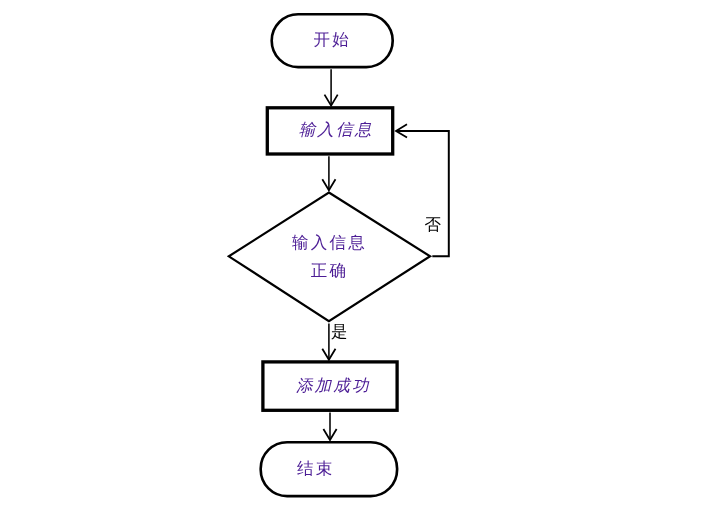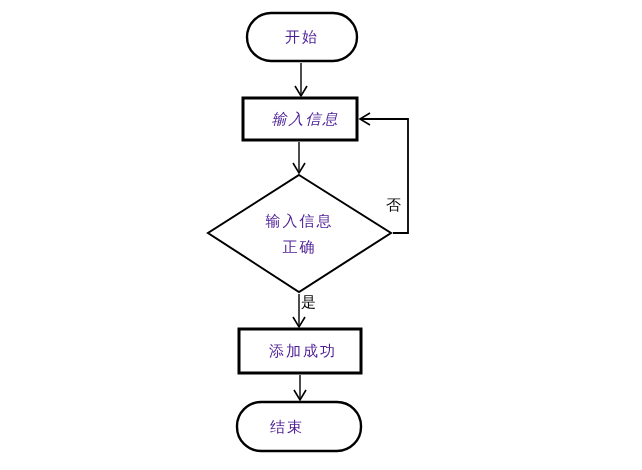--- a/index.html
+++ b/index.html
@@ -36,21 +36,21 @@
   .edge-label {
     position: absolute;
     font-size: 15px;
     line-height: 17px;
     color: #000000;
   }
   
   .lbl-start    { left: 247px; top: 13px;  width: 110px; height: 48px; }
   .lbl-input    { left: 243px; top: 98px;  width: 125px; height: 42px; font-style: italic; }
   .lbl-decision { left: 208px; top: 175px; width: 183px; height: 117px; }
-  .lbl-success  { left: 239px; top: 329px; width: 128px; height: 44px; }
+  .lbl-success  { left: 239px; top: 329px; width: 128px; height: 44px; font-style: italic; }
   .lbl-end      { left: 237px; top: 402px; width: 100px; height: 49px; }
   .lbl-no  { left: 386px; top: 197px; }
   .lbl-yes { left: 301px; top: 294px; }
 </style>
 </head>
 <body>
 
 <div class="canvas">
 
   <svg width="642" height="470" viewBox="0 0 642 470">

